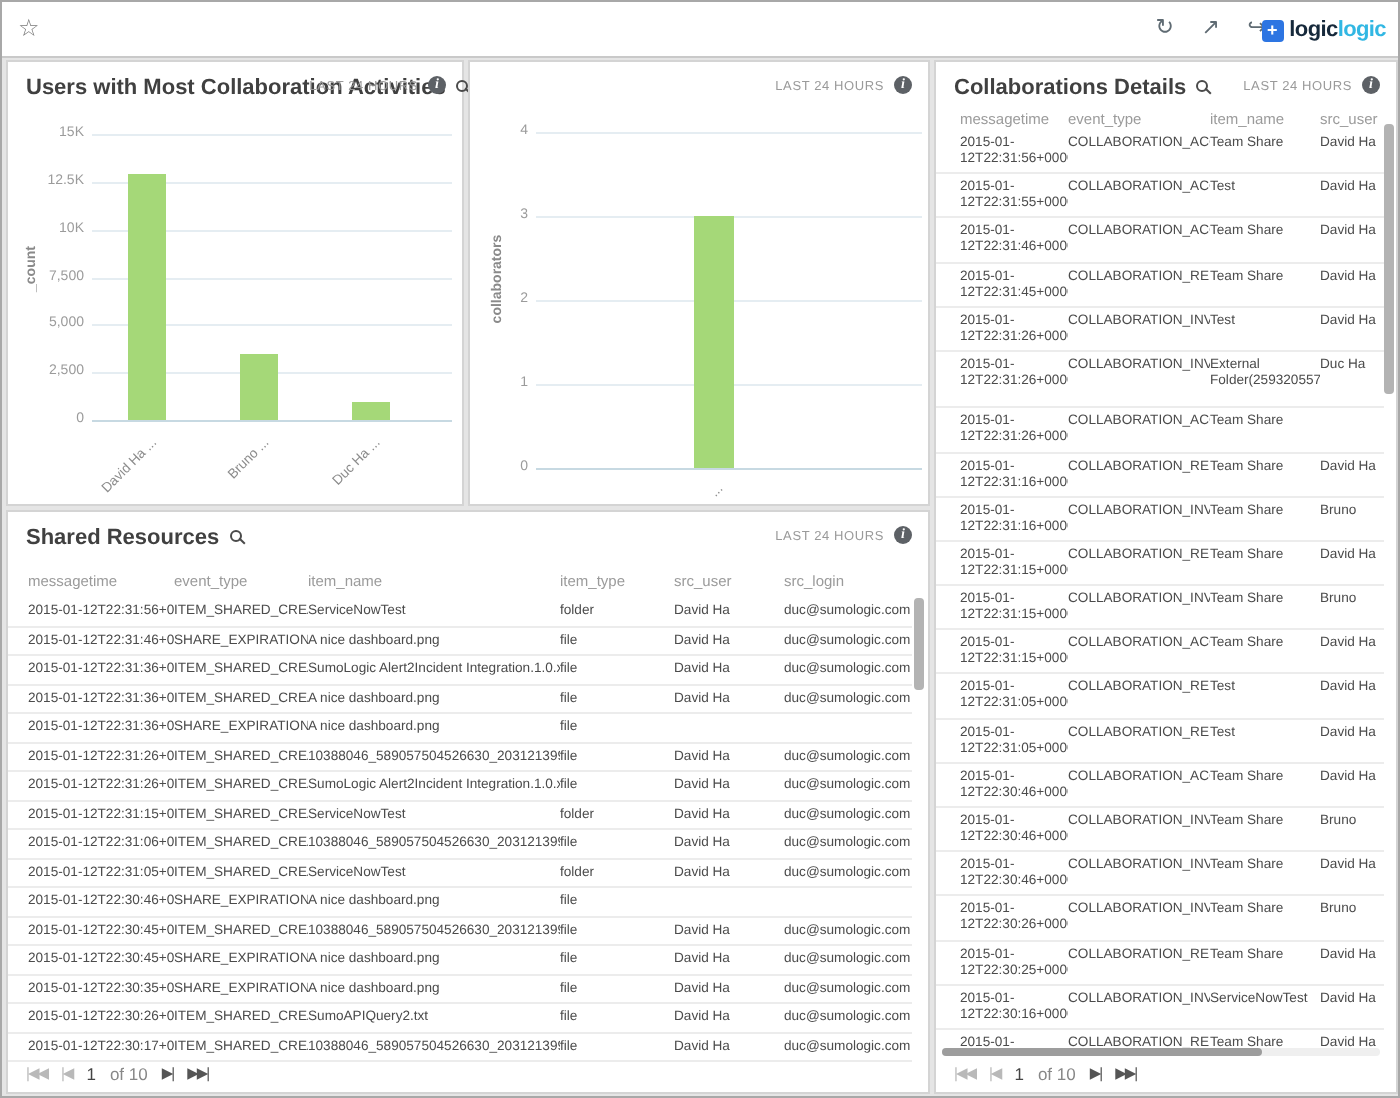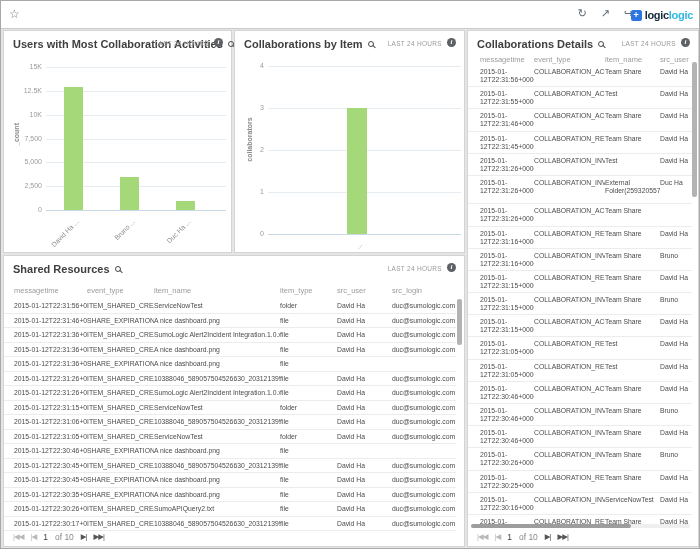--- a/index.html
+++ b/index.html
@@ -100,21 +100,20 @@
         <div class="bar" style="left: 60px; width: 19px; top: 56.02px; height: 122.98px; background: rgb(165, 216, 120);"></div>
         <span class="xlabel" style="right: 153.5px; top: 186px;">David Ha ...</span>
         <div class="bar" style="left: 116px; width: 19px; top: 145.633px; height: 33.3667px; background: rgb(165, 216, 120);"></div>
         <span class="xlabel" style="right: 97.5px; top: 186px;">Bruno ...</span>
         <div class="bar" style="left: 172px; width: 19px; top: 170.42px; height: 8.58px; background: rgb(165, 216, 120);"></div>
         <span class="xlabel" style="right: 41.5px; top: 186px;">Duc Ha ...</span>
       </div>
   </div>
 
   <div class="panel" id="panel-items">
-    <span class="panel-title"><span>Collaborations by Item</span><span class="zoom-icon"></span></span>
     <span class="timerange">LAST 24 HOURS</span>
     <span class="info-icon">i</span>
     <div class="chart" id="chart-items">
         <div class="gridline" style="left: 33px; width: 193px; top: 35px;"></div>
         <span class="ytick" style="left: 0px; width: 29px; top: 31px;">4</span>
         <div class="gridline" style="left: 33px; width: 193px; top: 77px;"></div>
         <span class="ytick" style="left: 0px; width: 29px; top: 73px;">3</span>
         <div class="gridline" style="left: 33px; width: 193px; top: 119px;"></div>
         <span class="ytick" style="left: 0px; width: 29px; top: 115px;">2</span>
         <div class="gridline" style="left: 33px; width: 193px; top: 161px;"></div>

